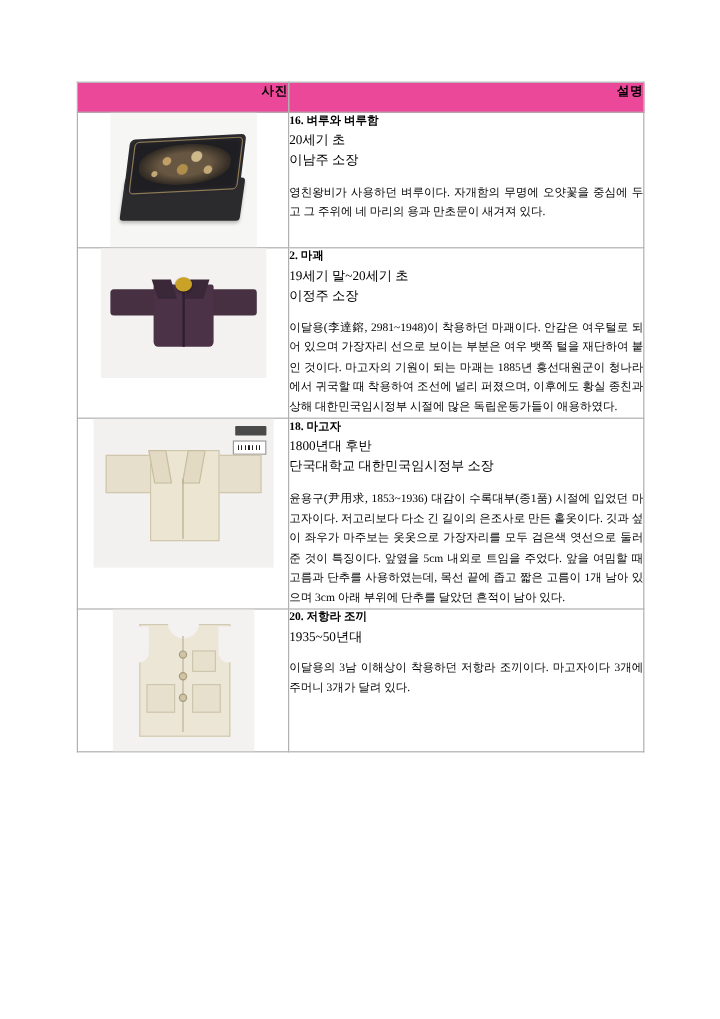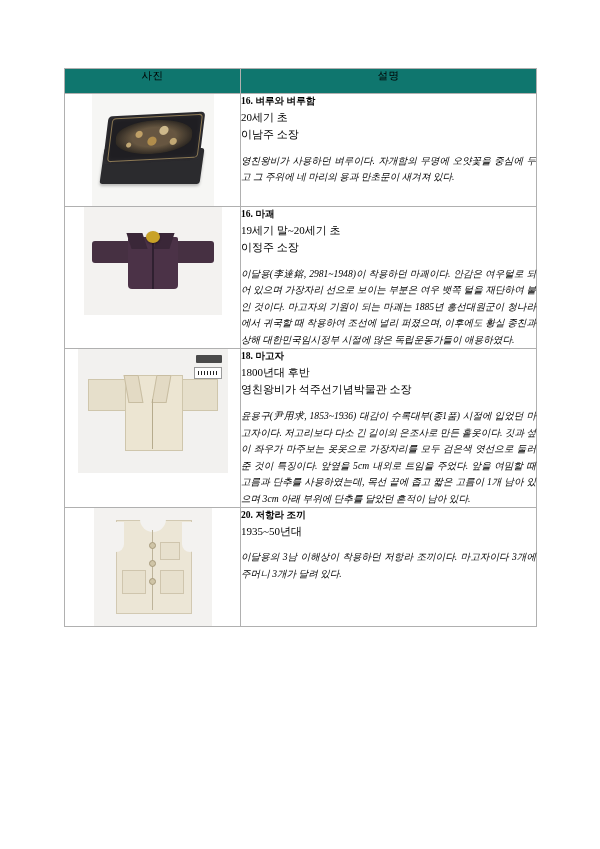--- a/index.html
+++ b/index.html
@@ -26,25 +26,25 @@
     border-collapse: collapse;
     table-layout: fixed;
   }
   table.catalog th,
   table.catalog td {
     border: 1px solid #b0b0b0;
     vertical-align: top;
     padding: 0;
   }
   thead th {
-    background: #0f766e;
+    background: #ec4899;
     height: 24px;
     font-size: 10.5px;
-    font-weight: normal;
-    text-align: center;
+    font-weight: bold;
+    text-align: right;
     vertical-align: middle;
     font-family: "Liberation Sans", sans-serif;
     letter-spacing: 0.5px;
   }
   col.photo-col { width: 176px; }
   col.desc-col  { width: 296px; }
 
   td.photo-cell {
     text-align: center;
     vertical-align: middle;
@@ -66,21 +66,20 @@
     line-height: 1.55;
     margin: 0;
   }
   .body-text {
     font-size: 9.6px;
     line-height: 1.72;
     margin: 10px 0 0 0;
     text-align: justify;
     text-justify: inter-character;
     word-break: break-all;
-    font-style: italic;
   }
   .body-text.tight { margin-top: 9px; }
 
   
   .art {
     position: relative;
     margin: 0 auto;
     background: #f4f3f1;
     overflow: hidden;
   }
@@ -384,21 +383,21 @@
             <div class="sleeve-l"></div>
             <div class="sleeve-r"></div>
             <div class="body"></div>
             <div class="collar-l"></div>
             <div class="collar-r"></div>
             <div class="center"></div>
             <div class="knot"></div>
           </div>
         </td>
         <td class="desc-cell">
-          <p class="title">16. 마괘</p>
+          <p class="title">2. 마괘</p>
           <p class="meta">19세기 말~20세기 초</p>
           <p class="meta">이정주 소장</p>
           <p class="body-text">이달용(李達鎔, 2981~1948)이 착용하던 마괘이다. 안감은 여우털로 되어 있으며 가장자리 선으로 보이는 부분은 여우 뱃쪽 털을 재단하여 붙인 것이다. 마고자의 기원이 되는 마괘는 1885년 흥선대원군이 청나라에서 귀국할 때 착용하여 조선에 널리 퍼졌으며, 이후에도 황실 종친과 상해 대한민국임시정부 시절에 많은 독립운동가들이 애용하였다.</p>
         </td>
       </tr>
 
       <tr>
         <td class="photo-cell">
           <div class="art art-jacket-beige">
             <div class="tag"></div>
@@ -407,21 +406,21 @@
             <div class="sleeve-r"></div>
             <div class="body"></div>
             <div class="collar-l"></div>
             <div class="collar-r"></div>
             <div class="center"></div>
           </div>
         </td>
         <td class="desc-cell">
           <p class="title">18. 마고자</p>
           <p class="meta">1800년대 후반</p>
-          <p class="meta">영친왕비가 석주선기념박물관 소장</p>
+          <p class="meta">단국대학교 대한민국임시정부 소장</p>
           <p class="body-text">윤용구(尹用求, 1853~1936) 대감이 수록대부(종1품) 시절에 입었던 마고자이다. 저고리보다 다소 긴 길이의 은조사로 만든 홑옷이다. 깃과 섶이 좌우가 마주보는 옷옷으로 가장자리를 모두 검은색 엿선으로 둘러준 것이 특징이다. 앞옆을 5cm 내외로 트임을 주었다. 앞을 여밈할 때 고름과 단추를 사용하였는데, 목선 끝에 좁고 짧은 고름이 1개 남아 있으며 3cm 아래 부위에 단추를 달았던 흔적이 남아 있다.</p>
         </td>
       </tr>
 
       <tr>
         <td class="photo-cell">
           <div class="art art-vest">
             <div class="body"></div>
             <div class="armhole-l"></div>
             <div class="armhole-r"></div>

